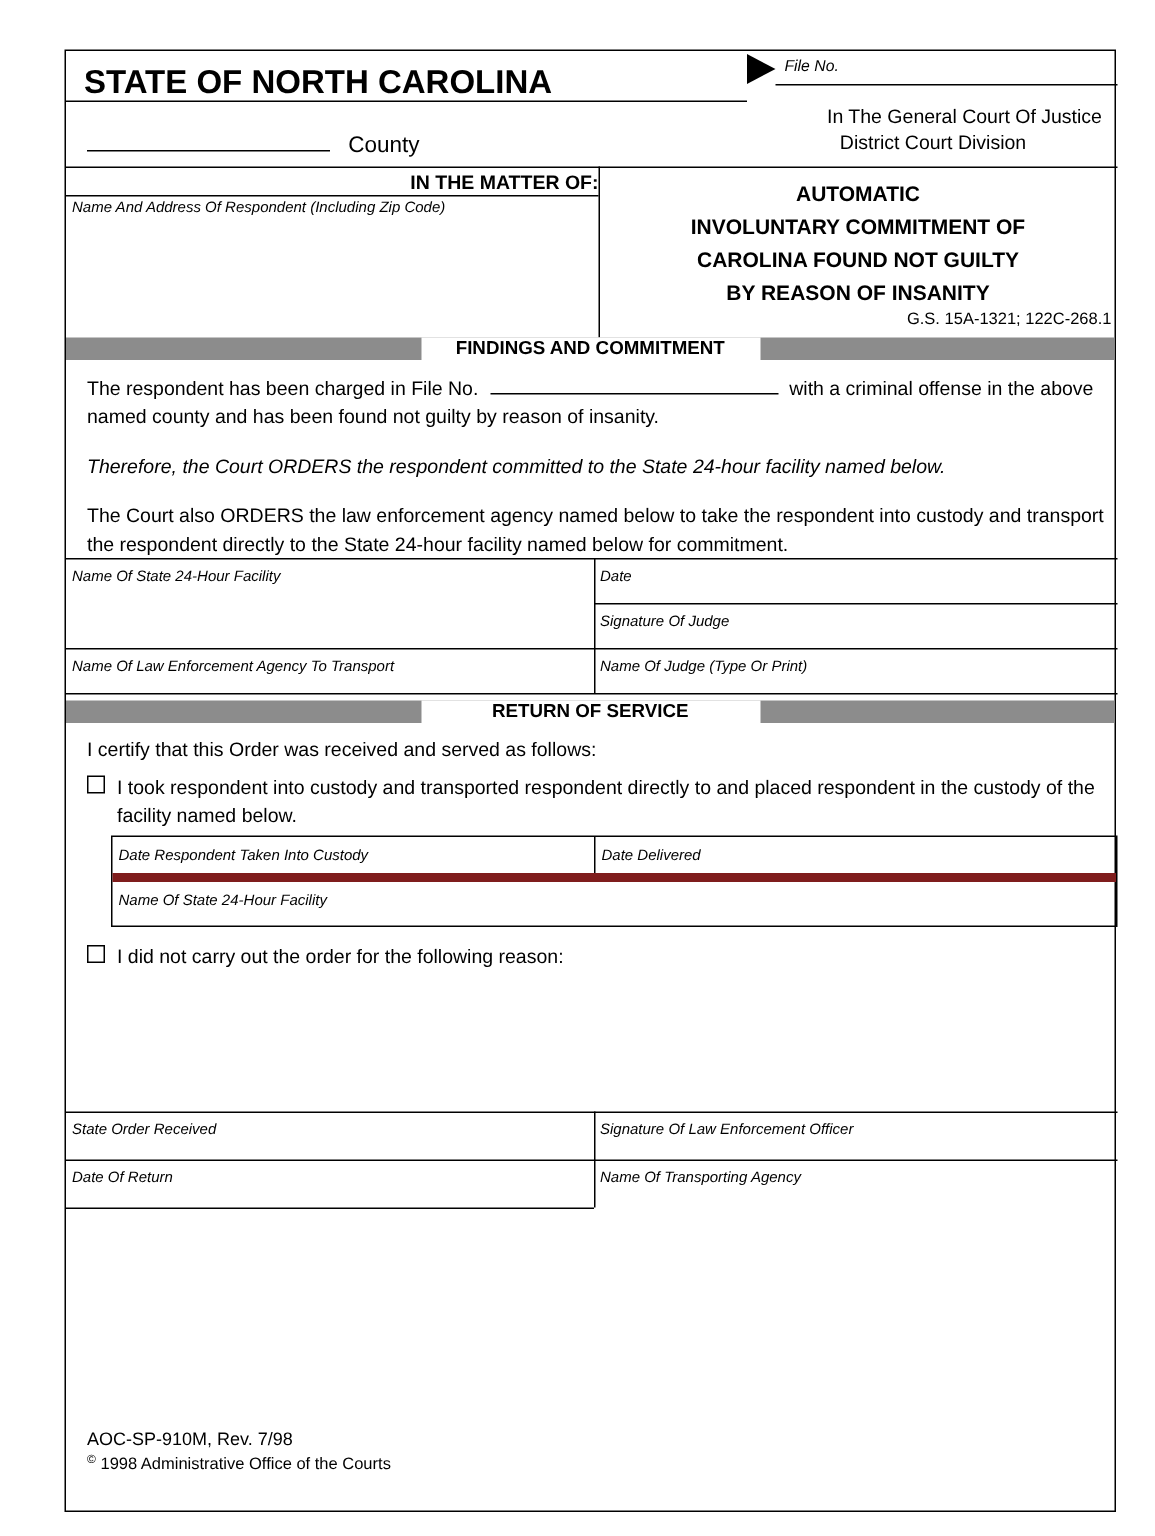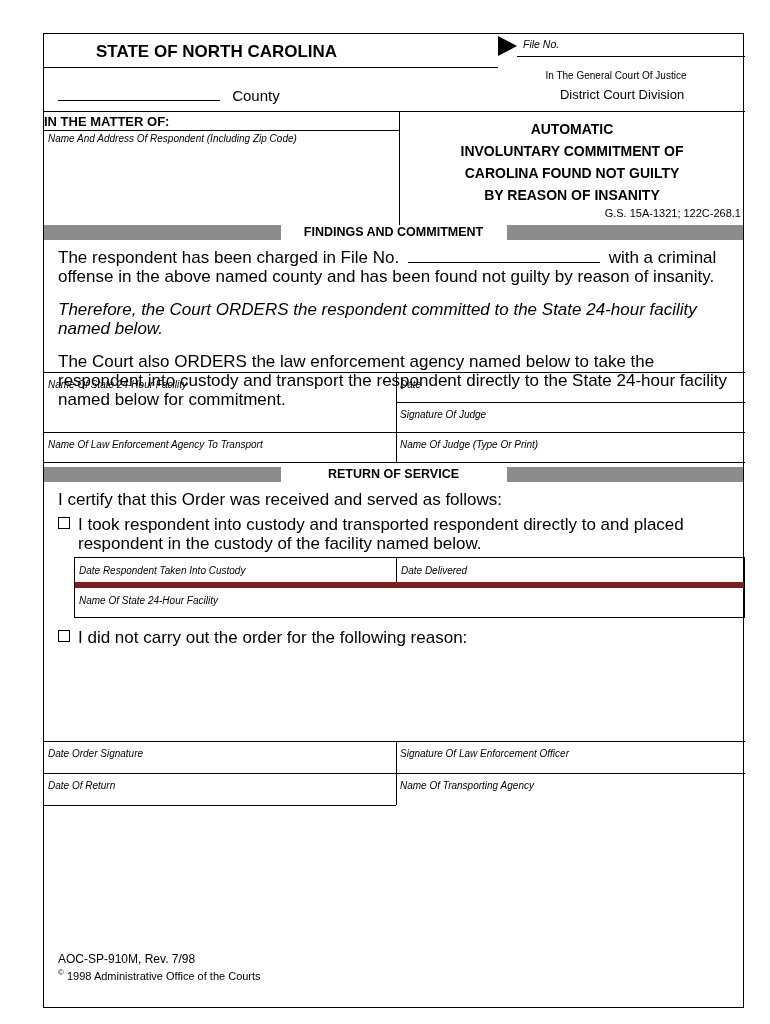--- a/index.html
+++ b/index.html
@@ -11,49 +11,49 @@
   .form { position:absolute; left:43px; top:33px; width:701px; height:975px; border:1px solid #000; background:#fff; }
   .abs { position:absolute; }
   .hline { position:absolute; height:0; border-top:1px solid #000; }
   .vline { position:absolute; width:0; border-left:1px solid #000; }
   .lbl { font-style:italic; font-size:10px; line-height:12px; display:inline-block; }
   .cell { padding:2px 4px; }
   .bar { position:absolute; left:0; width:100%; height:15px; background:#8c8c8c; display:flex; align-items:center; justify-content:center; }
   .bar-label { background:#fff; min-width:226px; text-align:center; font-weight:bold; font-size:12.5px; height:15px; line-height:15px; }
   .blank { display:inline-block; border-bottom:1px solid #000; height:15px; vertical-align:baseline; }
   .checkbox { position:absolute; width:12px; height:12px; border:1px solid #000; background:#fff; }
-  .body-text { font-size:17px; line-height:19px; }
+  .body-text { font-size:13px; line-height:19px; }
   .triangle { position:absolute; width:0; height:0; border-top:10px solid transparent; border-bottom:10px solid transparent; border-left:19px solid #000; }
   sup { font-size:8px; }
 </style>
 </head>
 <body>
 
 <div class="form">
 
-  <div class="abs" style="left:12px; top:8px; font-size:17px; font-weight:bold;margin-left:40px;">STATE OF NORTH CAROLINA</div>
+  <div class="abs" style="left:12px; top:8px; font-size:22px; font-weight:bold;">STATE OF NORTH CAROLINA</div>
   <div class="hline" style="left:0; top:33px; width:454px;"></div>
 
   <div class="triangle" style="left:454px; top:2px;"></div>
   <div class="abs lbl" style="left:479px; top:4px; font-size:10.5px;">File No.</div>
   <div class="hline" style="left:473px; top:22px; width:228px;"></div>
 
   <div class="abs" style="left:14px; top:52px; font-size:15px;">
     <span class="blank" style="width:162px;"></span>
     <span style="margin-left:8px; font-weight:bold; font-weight:normal;">County</span>
   </div>
 
-  <div class="abs" style="left:449px; top:36px; width:246px; text-align:center; font-size:10px;">In The General Court Of Justice</div>
+  <div class="abs" style="left:476px; top:36px; width:246px; text-align:center; font-size:13px;">In The General Court Of Justice</div>
   <div class="abs" style="left:455px; top:53px; width:246px; text-align:center; font-size:13px;">District Court Division</div>
 
   <div class="hline" style="left:0; top:77px; width:701px;"></div>
 
   <div class="vline" style="left:355px; top:77px; height:114px;"></div>
 
-  <div class="abs" style="left:0; top:80px; width:355px; text-align:left; font-weight:bold; font-size:13px;">IN THE MATTER OF:</div>
+  <div class="abs" style="left:0; top:80px; width:355px; text-align:right; font-weight:bold; font-size:13px;">IN THE MATTER OF:</div>
   <div class="hline" style="left:0; top:96px; width:355px;"></div>
   <div class="abs lbl" style="left:4px; top:99px;">Name And Address Of Respondent (Including Zip Code)</div>
   <div class="abs" style="left:0; top:112px; width:352px; height:78px;"></div>
 
   <div class="abs" style="left:355px; top:84px; width:346px; text-align:center; font-weight:bold; font-size:14px; line-height:22px;">
     <div>AUTOMATIC</div>
     <div>INVOLUNTARY COMMITMENT OF</div>
     <div>CAROLINA FOUND NOT GUILTY</div>
     <div>BY REASON OF INSANITY</div>
   </div>
@@ -121,21 +121,21 @@
   <div class="checkbox" style="left:14px; top:596px;"></div>
   <div class="abs body-text" style="left:34px; top:594px; width:662px;">I did not carry out the order for the following reason:</div>
   <div class="abs" style="left:14px; top:614px; width:684px; height:90px;"></div>
 
   <div class="hline" style="left:0; top:707px; width:701px;"></div>
   <div class="hline" style="left:0; top:739px; width:701px;"></div>
   <div class="hline" style="left:0; top:771px; width:352px;"></div>
   <div class="vline" style="left:352px; top:707px; height:64px;"></div>
 
   <div class="abs cell" style="left:0; top:707px; width:352px; height:32px;">
-    <span class="lbl">Date Order Signature</span>
+    <span class="lbl">State Order Received</span>
   </div>
   <div class="abs cell" style="left:352px; top:707px; width:349px; height:32px;">
     <span class="lbl">Signature Of Law Enforcement Officer</span>
   </div>
   <div class="abs cell" style="left:0; top:739px; width:352px; height:32px;">
     <span class="lbl">Date Of Return</span>
   </div>
   <div class="abs cell" style="left:352px; top:739px; width:349px; height:32px;">
     <span class="lbl">Name Of Transporting Agency</span>
   </div>

